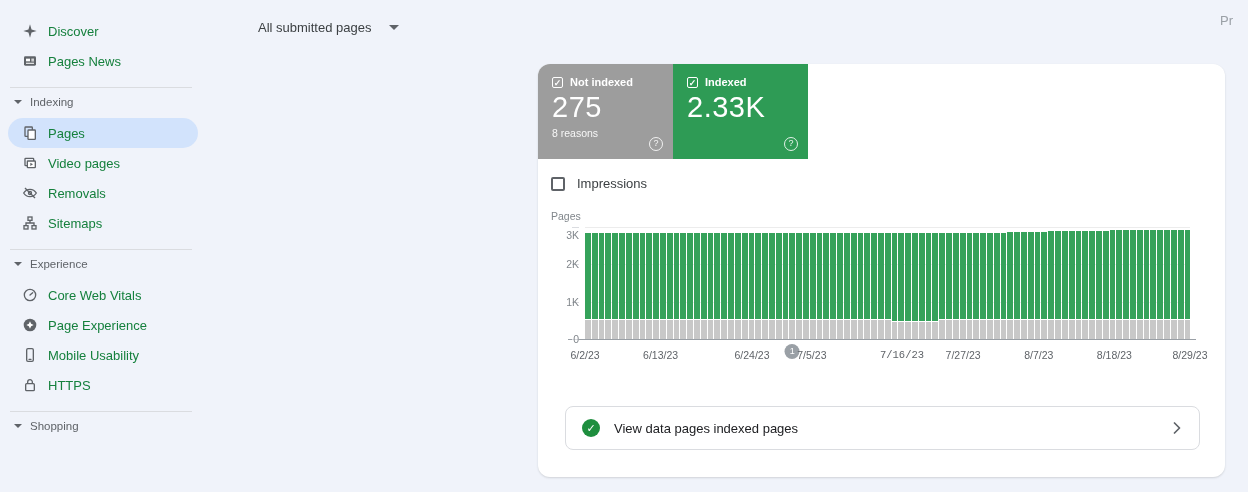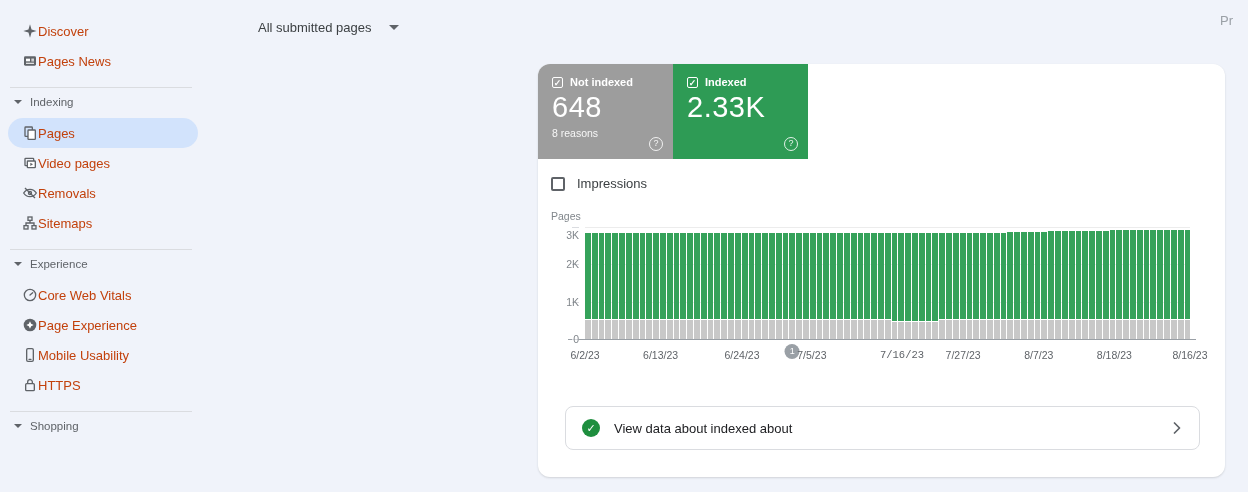--- a/index.html
+++ b/index.html
@@ -23,22 +23,22 @@
   }
   .profile-txt {
     position:absolute; top:13px; right:15px;
     font-size:13px; color:#9aa0a6;
   }
 
   
   .sidebar { position:absolute; left:0; top:0; width:210px; padding-top:16px; }
   .side-row {
     height:30px; margin-left:8px; width:190px; border-radius:15px;
-    display:flex; align-items:center; padding-left:14px; gap:0;
-    font-size:13px; color:#c2410c; cursor:pointer;
+    display:flex; align-items:center; padding-left:14px; gap:10px;
+    font-size:13px; color:#15803d; cursor:pointer;
   }
   .side-row.selected { background:#d2e3fc; }
   .side-row .ic { width:16px; height:16px; display:flex; align-items:center; justify-content:center; flex:0 0 16px; }
   .side-row .ic svg { width:16px; height:16px; }
   .section-head {
     height:28px; margin-left:8px; width:190px;
     display:flex; align-items:center; padding-left:6px; gap:8px;
     font-size:11.5px; color:#5f6368; cursor:pointer;
   }
   .section-head .tri {
@@ -247,21 +247,21 @@
     <div class="spacer2"></div>
   </nav>
 
 <div class="card">
 
   <div class="tile tile-gray">
     <div class="tile-head">
       <span class="cbx">✓</span>
       <span>Not indexed</span>
     </div>
-    <div class="tile-value">648</div>
+    <div class="tile-value">275</div>
     <div class="tile-sub">8 reasons</div>
     <span class="help">?</span>
   </div>
 
   <div class="tile tile-green">
     <div class="tile-head">
       <span class="cbx">✓</span>
       <span>Indexed</span>
     </div>
     <div class="tile-value">2.33K</div>
@@ -643,31 +643,31 @@
       <div class="ytick-label" style="top: 37.3333px;">2K</div>
       <div class="ytick-dash" style="top: 74.6667px;"></div>
       <div class="ytick-label" style="top: 74.6667px;">1K</div>
       <div class="ytick-dash" style="top: 112px;"></div>
       <div class="ytick-label" style="top: 112px;">0</div>
       <div class="anno-badge" style="left: 207.331px; top: 117px;">1</div>
     </div>
   <div class="xlabels" id="xlabels">
       <span class="xlab" style="left: 0px;">6/2/23</span>
       <span class="xlab" style="left: 75.625px;">6/13/23</span>
-      <span class="xlab" style="left: 157px; text-align: center;">6/24/23</span>
+      <span class="xlab" style="left: 167px; text-align: center;">6/24/23</span>
       <span class="xlab" style="left: 226.875px;">7/5/23</span>
       <span class="xlab" style="left: 317px; font-family: Liberation Mono, monospace;">7/16/23</span>
       <span class="xlab" style="left: 378.125px;">7/27/23</span>
       <span class="xlab" style="left: 453.75px;">8/7/23</span>
       <span class="xlab" style="left: 529.375px;">8/18/23</span>
-      <span class="xlab" style="left: 605px;">8/16/23</span>
+      <span class="xlab" style="left: 605px;">8/29/23</span>
     </div>
 
   <div class="action-row">
     <span class="check-circle">✓</span>
-    <span class="action-label">View data about indexed about</span>
+    <span class="action-label">View data pages indexed pages</span>
     <span class="chev">
       <svg width="8" height="12" viewBox="0 0 8 12">
           <polyline points="1.5,1 6.5,6 1.5,11" fill="none" stroke="#5f6368" stroke-width="1.7" stroke-linecap="round" stroke-linejoin="round"></polyline>
         </svg>
     </span>
   </div>
 </div>
 
 </body></html>

